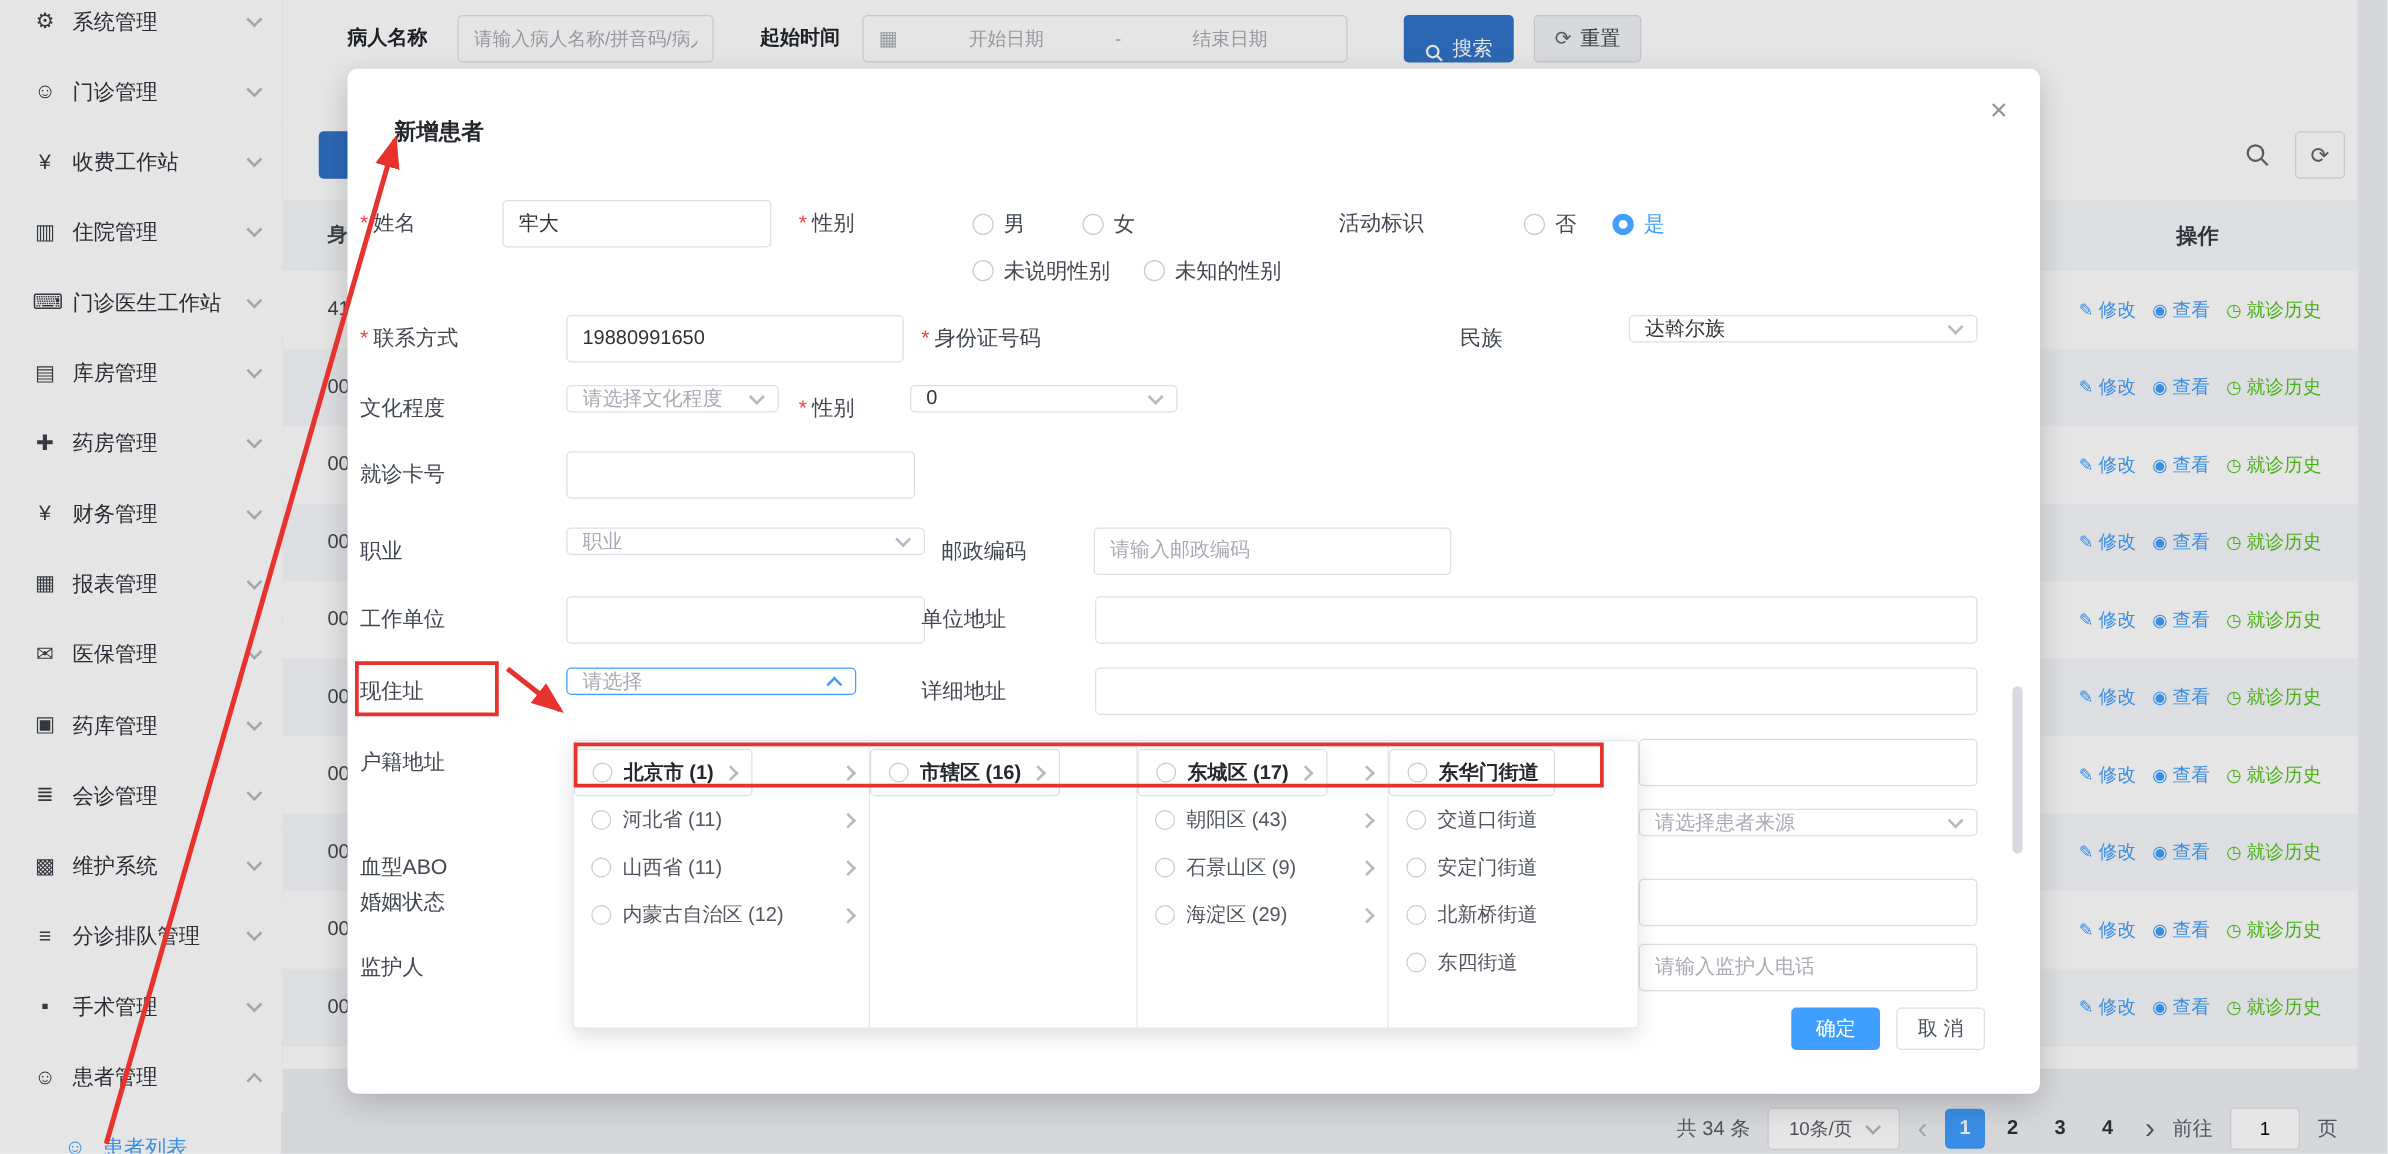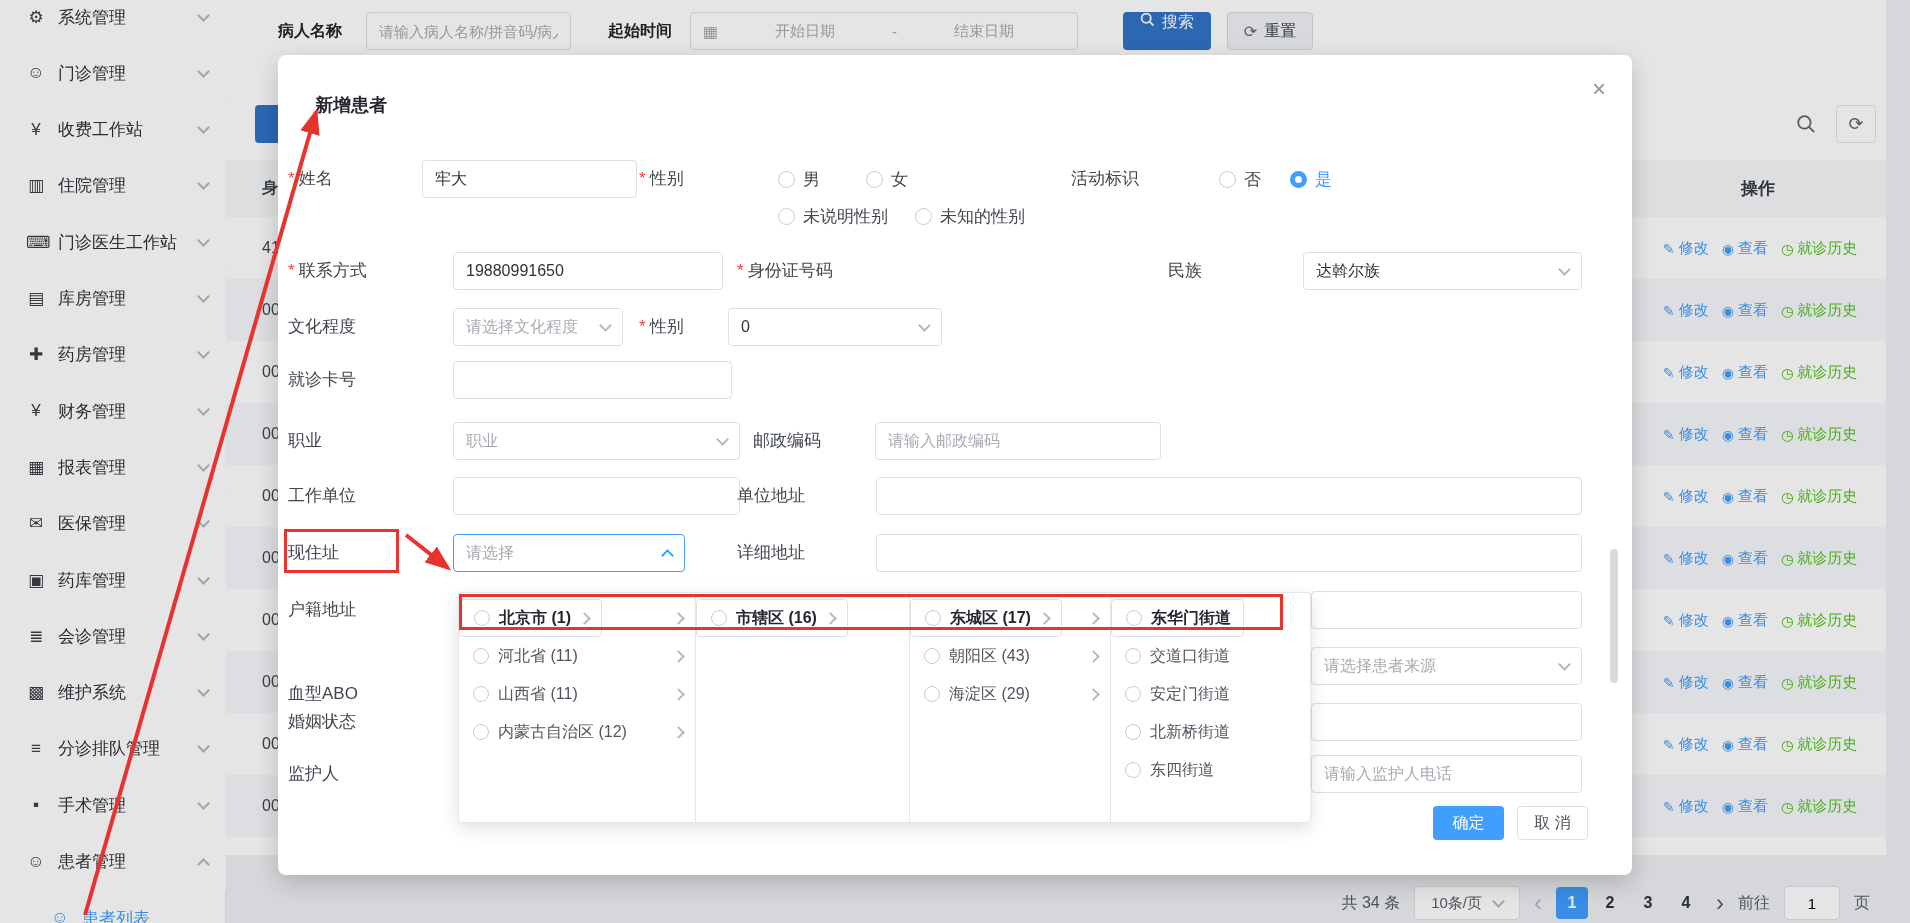--- a/index.html
+++ b/index.html
@@ -33,21 +33,21 @@
   .inp { height:38px; border:1px solid #dcdfe6; border-radius:4px; padding:0 12px; font-size:15px;
          color:#303133; background:#fff; font-family:inherit; outline:none; }
   .inp::placeholder { color:#a8abb2; }
   .f-abs { position:absolute; top:12px; }
   .daterange { position:absolute; top:12px; height:38px; border:1px solid #dcdfe6; border-radius:4px;
                background:#fff; display:flex; align-items:center; padding:0 12px; gap:6px; cursor:pointer; }
   .cal { color:#a8abb2; font-size:16px; }
   .dr-ph { flex:1; text-align:center; font-size:15px; color:#a8abb2; white-space:nowrap; }
   .dr-sep { color:#a8abb2; font-size:15px; }
   .btn-search { position:absolute; top:12px; width:88px; height:38px; background:#3273C8; border:none;
-                border-radius:4px; color:#fff; font-size:16px; display:flex; align-items:flex-start;
+                border-radius:4px; color:#fff; font-size:16px; display:flex; align-items:flex-end;
                 justify-content:center; gap:7px; cursor:pointer; font-family:inherit; }
   .btn-reset { position:absolute; top:12px; width:86px; height:38px; background:#f1f2f5;
                border:1px solid #d8dbe0; border-radius:4px; color:#3c4149; font-size:16px; display:flex;
                align-items:center; justify-content:center; gap:7px; cursor:pointer; font-family:inherit; }
   .ric { font-size:16px; color:#5f6670; }
 
   .btn-add { position:absolute; left:255px; top:105px; width:70px; height:38px; background:#3273C8;
              color:#fff; border:none; border-radius:4px; font-size:22px; cursor:pointer; }
   .tool-ic { position:absolute; cursor:pointer; color:#5f6670; }
   .tool-btn { position:absolute; width:40px; height:38px; border:1px solid #dcdfe6; border-radius:4px;
@@ -84,21 +84,21 @@
   .overlay { position:absolute; inset:0; background:rgba(0,0,0,0.10); z-index:40; }
   .modal { position:absolute; left:278px; top:55px; width:1354px; height:820px; background:#fff;
            border-radius:8px; box-shadow:0 8px 24px rgba(0,0,0,.18); z-index:60; }
   .m-title { position:absolute; left:37px; top:38px; font-size:18px; font-weight:bold; color:#23262c; }
   .m-close { position:absolute; right:26px; top:20px; font-size:24px; color:#909399; cursor:pointer; }
   .fl { position:absolute; height:38px; line-height:38px; font-size:17px; color:#41464f; white-space:nowrap; }
   .star { color:#f53f3f; margin-right:4px; }
   .m-inp { position:absolute; height:38px; border:1px solid #dcdfe6; border-radius:4px; padding:0 12px;
            font-size:16px; color:#303133; background:#fff; font-family:inherit; outline:none; }
   .m-inp::placeholder { color:#a8abb2; }
-  .sel { position:absolute; height:38px; border:1px solid #dcdfe6; border-radius:4px; background:#fff;
+  .sel { position:absolute; height:22px; border:1px solid #dcdfe6; border-radius:4px; background:#fff;
          display:flex; align-items:center; padding:4px 12px; cursor:pointer; gap:8px; }
   .sel-v { flex:1; font-size:16px; color:#303133; white-space:nowrap; overflow:hidden; }
   .sel.ph .sel-v { color:#a8abb2; }
   .sel.focus { border-color:#409EFF; }
   .radio-item { position:absolute; height:38px; display:flex; align-items:center; gap:8px; cursor:pointer; }
   .rad { width:17px; height:17px; border:1px solid #c9ccd4; border-radius:50%; background:#fff; flex:none; }
   .radio-item.on .rad { border:5px solid #409EFF; }
   .rlb { font-size:17px; color:#41464f; white-space:nowrap; }
   .radio-item.on .rlb { color:#409EFF; }
   .btn { position:absolute; width:71px; height:34px; border-radius:4px; font-size:16px; display:flex;
@@ -446,21 +446,21 @@
     </div>
   </aside>
 
   <div class="overlay"></div>
 
   <section class="modal">
     <h2 class="m-title">新增患者</h2>
     <span class="m-close">×</span>
 
     <div class="fl" style="left:10px;top:105px"><span class="star">*</span><span>姓名</span></div>
-    <input class="m-inp" style="left: 144px; top: 105px; width: 215px;" value="牢大">
+    <input class="m-inp" style="left: 124px; top: 105px; width: 215px;" value="牢大">
     <div class="fl" style="left:361px;top:105px"><span class="star">*</span><span>性别</span></div>
     <div class="radio-item" style="left:500px;top:105px">
         <span class="rad"></span>
         <span class="rlb">男</span>
       </div>
     <div class="radio-item" style="left:588px;top:105px">
         <span class="rad"></span>
         <span class="rlb">女</span>
       </div>
     <div class="fl" style="left:793px;top:105px"><span>活动标识</span></div>
@@ -579,20 +579,25 @@
             <span class="chev right"></span>
           </div>
           <div class="casc-item">
             <span class="cradio"></span>
             <span class="clabel">西城区 (15)</span>
             <span class="chev right"></span>
           </div>
           <div class="casc-item">
             <span class="cradio"></span>
             <span class="clabel">朝阳区 (43)</span>
+            <span class="chev right"></span>
+          </div>
+          <div class="casc-item">
+            <span class="cradio"></span>
+            <span class="clabel">石景山区 (9)</span>
             <span class="chev right"></span>
           </div>
           <div class="casc-item">
             <span class="cradio"></span>
             <span class="clabel">海淀区 (29)</span>
             <span class="chev right"></span>
           </div>
         </div>
         <div class="casc-col" style="width: 201px;">
           <div class="casc-item sel">

